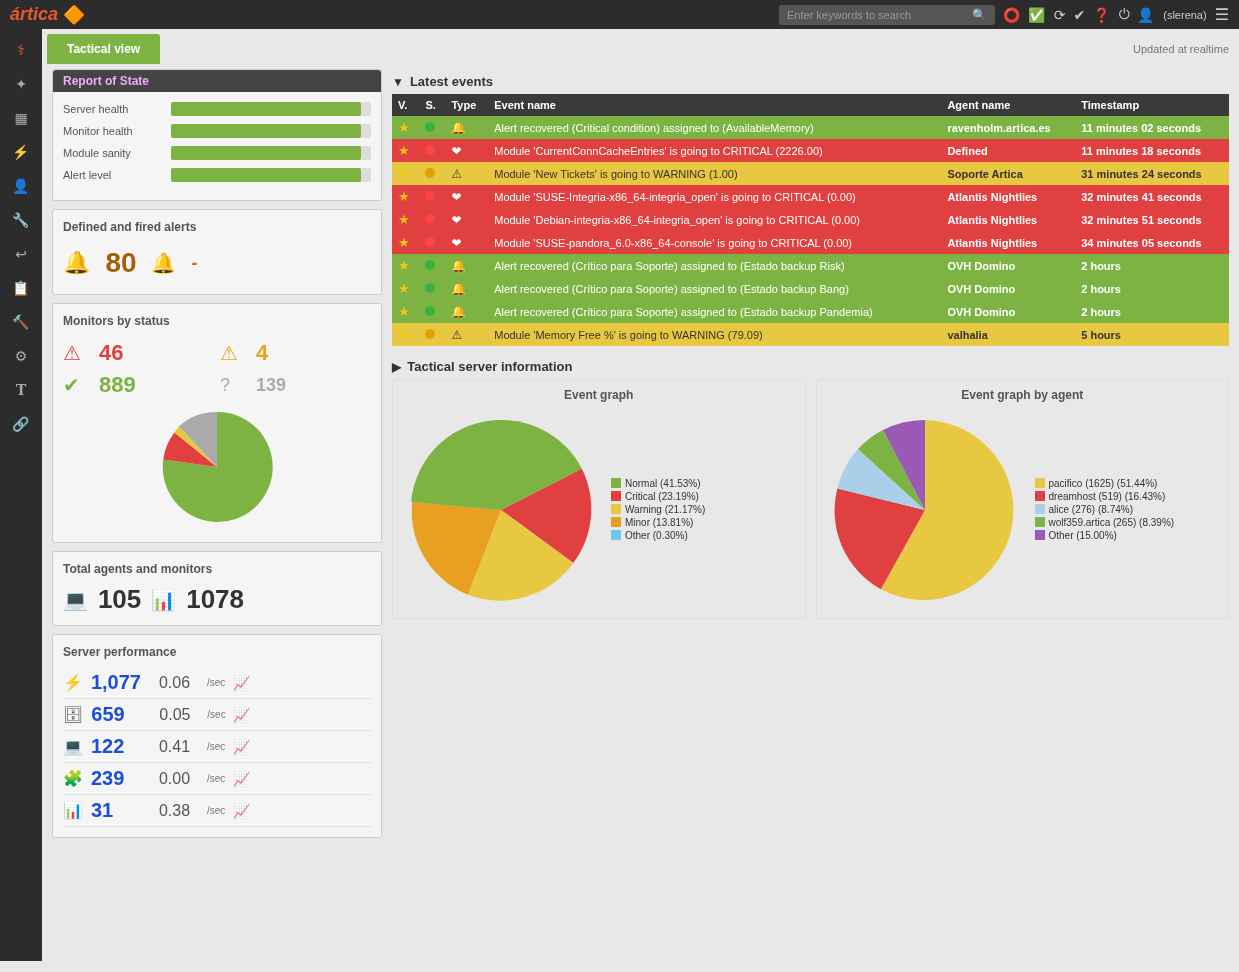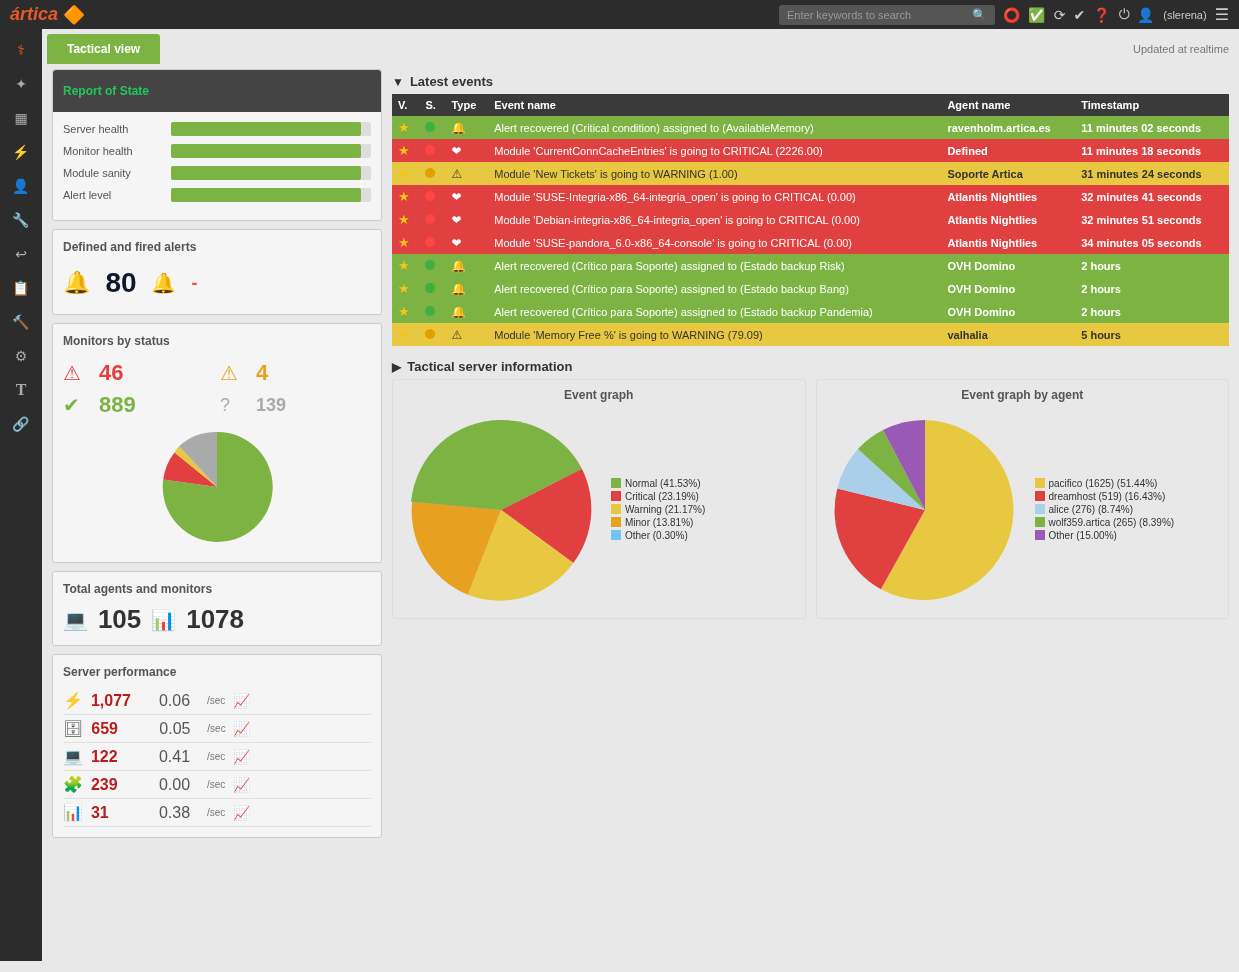--- a/index.html
+++ b/index.html
@@ -74,48 +74,48 @@
 
     
     .card {
       background: #f5f5f5;
       border: 1px solid #ccc;
       border-radius: 3px;
       margin-bottom: 8px;
     }
     .card-header {
       background: #444;
-      color: #22c55e;
-      padding: 14px 10px;
+      color: #f0abfc;
+      padding: 4px 10px;
       font-size: 12px;
       font-weight: bold;
       border-radius: 3px 3px 0 0;
     }
     .card-body { padding: 10px; }
 
     
     .health-row { display: flex; align-items: center; margin-bottom: 8px; gap: 8px; }
     .health-label { width: 100px; font-size: 11px; color: #555; }
     .health-bar-bg { flex: 1; height: 14px; background: #ddd; border-radius: 2px; }
     .health-bar-fill { height: 100%; background: #7cb342; border-radius: 2px; }
 
     
     .alerts-row { display: flex; align-items: center; gap: 15px; padding: 5px 0; }
-    .alert-count { font-size: 28px; font-weight: bold; color: #0f172a; }
+    .alert-count { font-size: 28px; font-weight: bold; color: #a16207; }
     .alert-count-red { font-size: 18px; color: #e8592a; font-weight: bold; }
     .bell-icon { font-size: 22px; color: #555; }
     .bell-icon-alert { font-size: 20px; color: #e8592a; }
 
     
     .totals-row { display: flex; align-items: center; gap: 10px; }
     .total-num { font-size: 26px; font-weight: bold; color: #333; }
 
     
     .perf-row { display: flex; align-items: center; gap: 8px; padding: 4px 0; border-bottom: 1px solid #e0e0e0; }
-    .perf-count { font-size: 16px; font-weight: bold; color: #b91c1c; width: 60px; }
+    .perf-count { font-size: 20px; font-weight: bold; color: #1d4ed8; width: 60px; }
     .perf-rate { font-size: 16px; color: #555; width: 40px; }
     .perf-unit { font-size: 10px; color: #777; }
     .perf-icon { font-size: 16px; color: #555; }
 
     
     .right-panel { flex: 1; }
 
     
     .section-header {
       display: flex;

